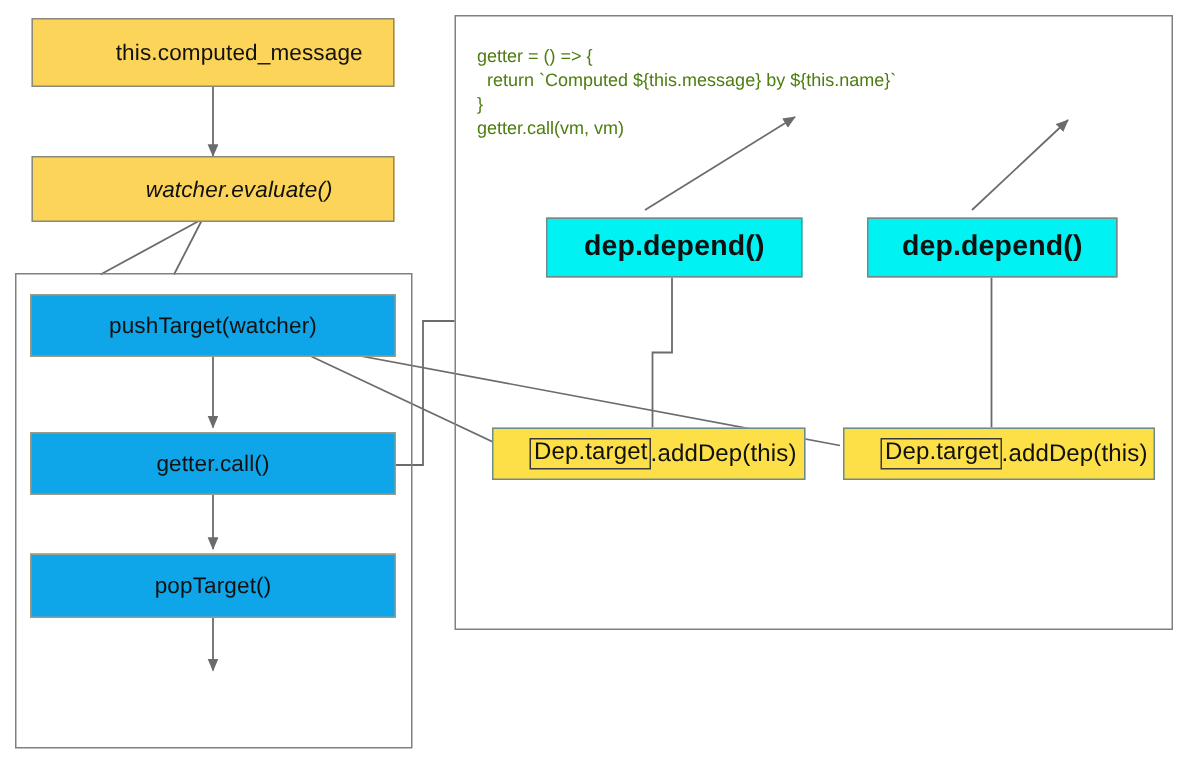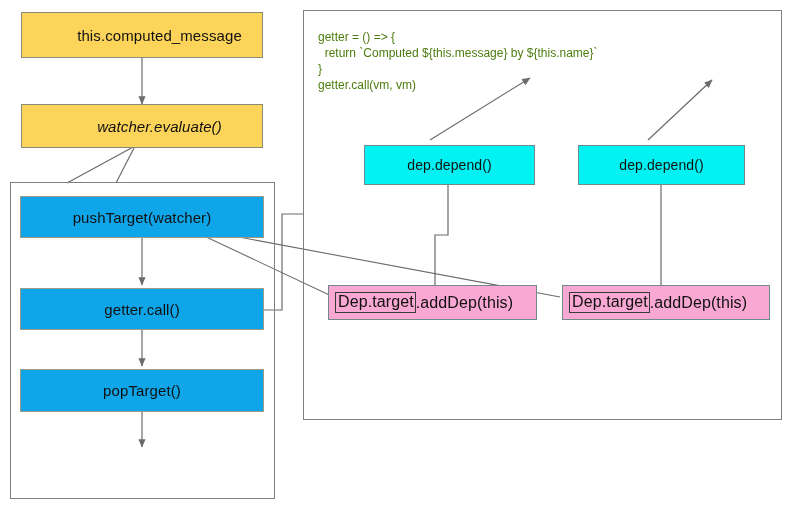--- a/index.html
+++ b/index.html
@@ -38,27 +38,28 @@
     border-color: #8a8a7a;
     padding-left: 35px;
   }
   .node.cream {
     background: #0ea5e9;
     border-color: #a09b88;
   }
   .node.cyan {
     background: #00F2F2;
     border-color: #6f8a8a;
-    font-size: 14px;
+    font-size: 19px;
+    font-weight: bold;
   }
   .node.cyan-call {
-    background: #f9a8d4;
+    background: #fde047;
     border-color: #6f8a8a;
     justify-content: flex-start;
-    padding-left: 6px;
+    padding-left: 24px;
     font-size: 16px;
   }
   .boxed-token {
     display: inline-block;
     border: 1px solid #3a3a3a;
     padding: 0px 1px 1px 2px;
     line-height: 1.12;
   }
   .codeblock {
     position: absolute;

